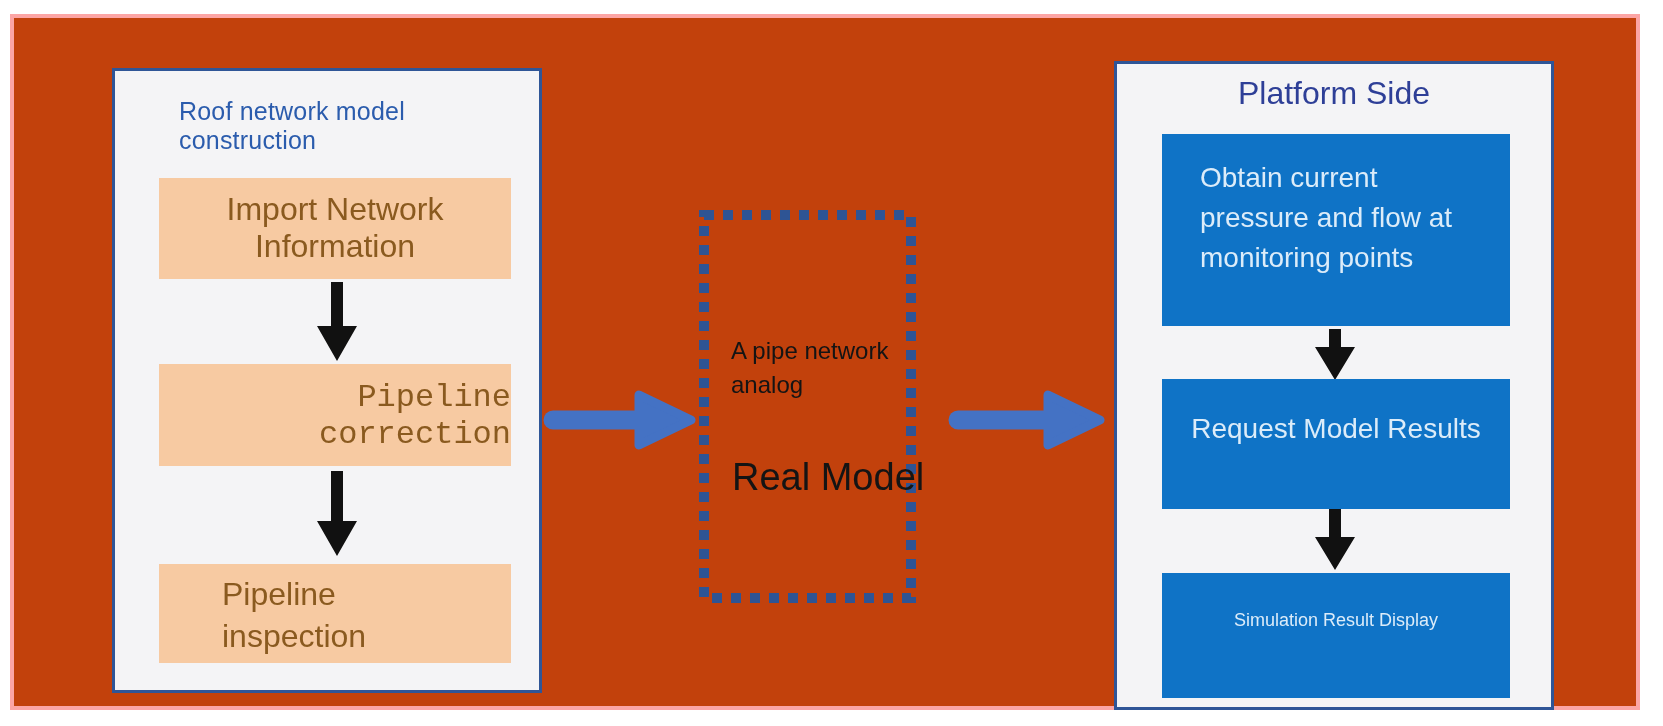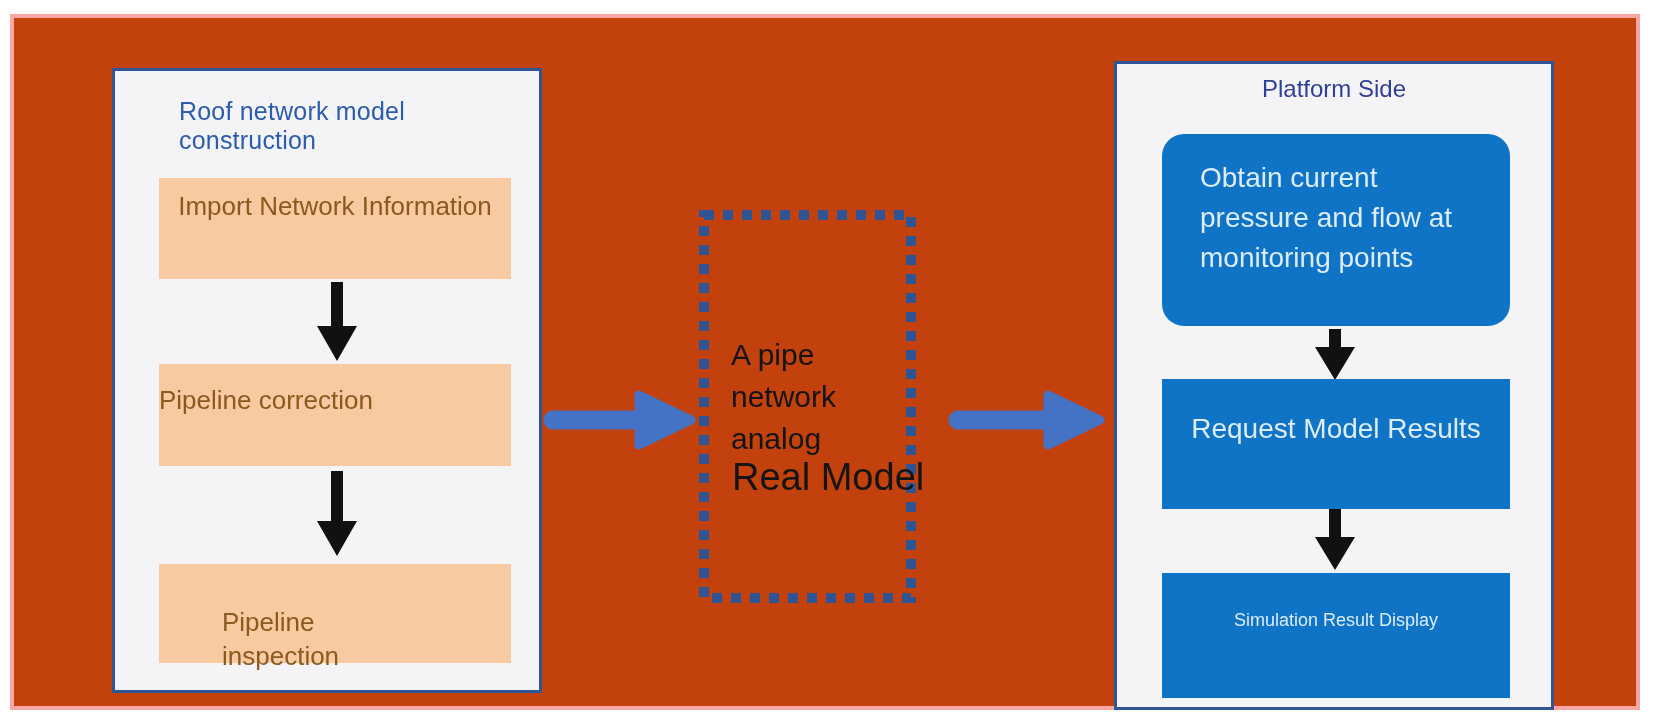--- a/index.html
+++ b/index.html
@@ -4,36 +4,36 @@
 <style>
   html,body{margin:0;padding:0;background:#ffffff;font-family:"Liberation Sans",sans-serif;}
   .canvas{position:relative;width:1663px;height:726px;background:#ffffff;overflow:hidden;}
   .outer-frame{position:absolute;left:10px;top:14px;width:1630px;height:696px;
     border:4px solid #fca5a5;box-sizing:border-box;background:#c2410c;}
   .panel{position:absolute;background:#f4f4f6;border:3px solid #2f5597;box-sizing:border-box;}
   .panel.left{left:98px;top:50px;width:430px;height:625px;}
   .panel.right{left:1100px;top:43px;width:440px;height:649px;}
   .left-title{position:absolute;left:64px;top:26px;width:260px;font-size:25px;line-height:1.16;
     color:#2b5cad;letter-spacing:.2px;}
-  .right-title{position:absolute;left:0;top:11px;width:100%;text-align:center;font-size:24px;color:#2e3f97;}
-  .obox{position:absolute;left:44px;width:352px;background:#f7caa2;color:#8a5a1f;font-size:26px;
+  .right-title{position:absolute;left:0;top:11px;width:100%;text-align:center;font-size:32px;color:#2e3f97;}
+  .obox{position:absolute;left:44px;width:352px;background:#f7caa2;color:#8a5a1f;font-size:32px;
     box-sizing:border-box;}
   .obox .lbl{display:block;}
   .obox.b1{top:107px;height:101px;text-align:center;padding-top:13px;}
-  .obox.b2{top:293px;height:102px;text-align:left;padding-top:21px;}
+  .obox.b2{top:293px;height:102px;text-align:right;padding-top:15px;font-family:Liberation Mono, monospace;}
   .obox.b3{top:493px;height:99px;padding:10px 0 0 63px;}
-  .pre-line{white-space:pre-line;line-height:1.3;margin-top:32px;}
+  .pre-line{white-space:pre-line;line-height:1.3;}
   .bbox{position:absolute;left:45px;width:348px;background:#0f73c6;color:#dcecf9;box-sizing:border-box;}
-  .bbox.b1{top:70px;height:192px;padding:24px 0 0 38px;font-size:28px;line-height:1.43;border-radius:22px;}
+  .bbox.b1{top:70px;height:192px;padding:24px 0 0 38px;font-size:28px;line-height:1.43;}
   .bbox.b1 .lbl{display:block;width:292px;}
   .bbox.b2{top:315px;height:130px;text-align:center;padding-top:34px;font-size:28px;}
   .bbox.b3{top:509px;height:125px;text-align:center;padding-top:37px;font-size:18px;}
   .arrow{position:absolute;}
   .dotted-box{position:absolute;left:685px;top:192px;width:217px;height:393px;}
-  .analog-label{position:absolute;left:717px;top:316px;width:175px;font-size:30px;line-height:1.4;color:#141414;}
+  .analog-label{position:absolute;left:717px;top:316px;width:175px;font-size:24px;line-height:1.4;color:#141414;}
   .model-label{position:absolute;left:718px;top:438px;font-size:38px;color:#141414;}
 </style>
 </head>
 <body>
 
 <div class="canvas">
   <div class="outer-frame">
 
     <section class="panel left">
       <h2 class="left-title" style="margin:0;font-weight:400;">Roof network model construction</h2>

